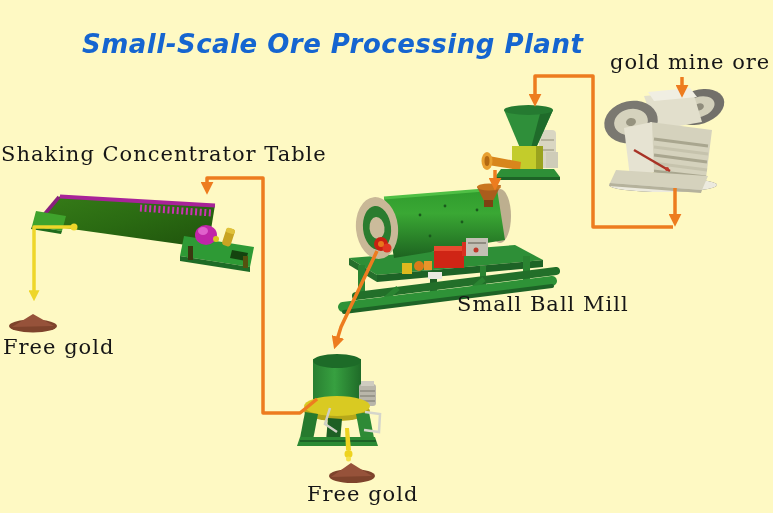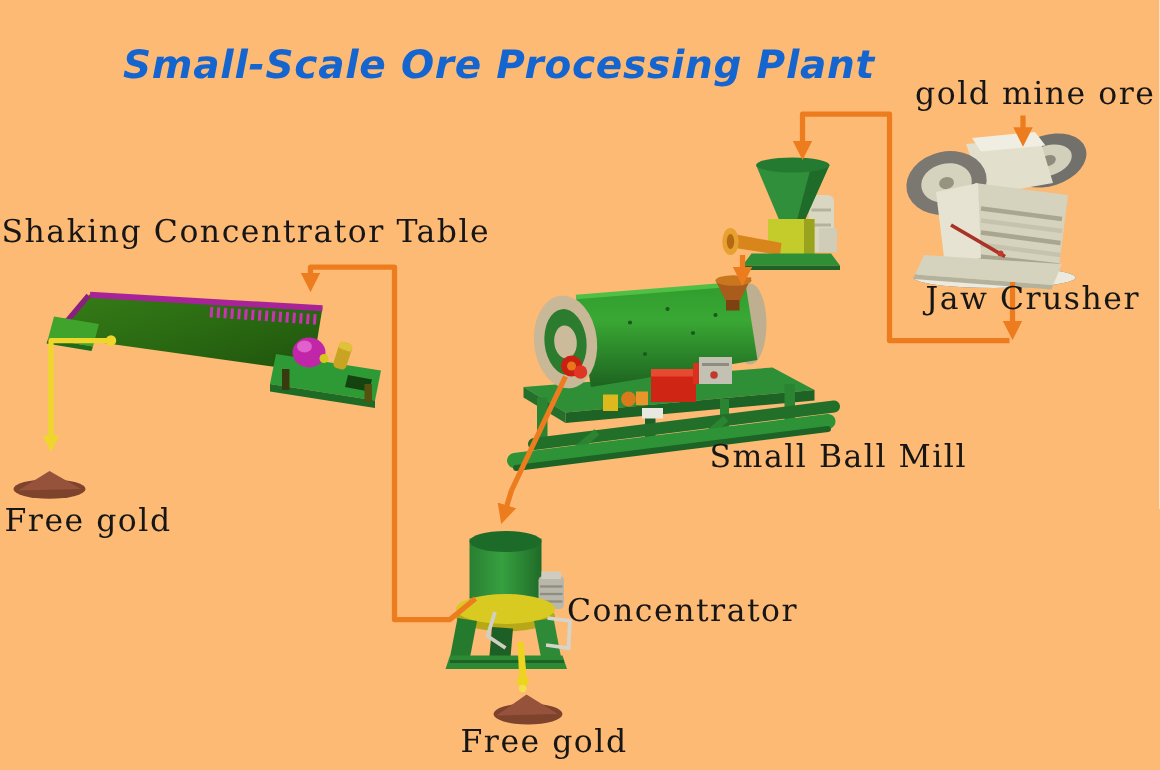--- a/index.html
+++ b/index.html
@@ -1,33 +1,33 @@
 <!DOCTYPE html>
 <html><head>
 <meta charset="utf-8">
 <style>
   html,body{margin:0;padding:0;background:#fff;}
   #canvas{
-    position:relative;width:773px;height:513px;background:#fdba74;
+    position:relative;width:773px;height:513px;background:#fef9c3;
     overflow:hidden;font-family:"DejaVu Serif",serif;
   }
   #diagram-svg{position:absolute;left:0;top:0;}
   .label{
     position:absolute;font-family:"DejaVu Serif",serif;font-size:21px;
     color:#161616;letter-spacing:1px;white-space:nowrap;line-height:1.1;text-align:center;
   }
   .title{
     position:absolute;left:82px;top:29px;
     font-family:"DejaVu Sans",sans-serif;font-style:italic;font-weight:700;
     font-size:26px;color:#1565d0;letter-spacing:.5px;white-space:nowrap;
   }
   .lbl-gold-mine-ore{left:610px;top:51px;}
   .lbl-jaw-crusher{left:617px;top:188px;}
   .lbl-shaking-table{left:1px;top:143px;}
-  .lbl-ball-mill{left:473px;top:293px;}
+  .lbl-ball-mill{left:457px;top:293px;}
   .lbl-concentrator{left:378px;top:396px;}
   .lbl-free-gold-left{left:3px;top:336px;}
   .lbl-free-gold-bottom{left:307px;top:483px;}
 </style>
 </head>
 <body>
 
 <div id="canvas">
 
   <svg id="diagram-svg" width="773" height="513" viewBox="0 0 773 513">
@@ -221,19 +221,17 @@
       <polyline points="317,399 300,413 263,413 263,178 207,178 207,185" marker-end="url(#arrO)"></polyline>
     </g>
     <g stroke="#eed62a" stroke-width="3.5" fill="none" stroke-linejoin="round">
       <polyline points="74,227 34,227 34,293" marker-end="url(#arrY)"></polyline>
     </g>
     <circle cx="74" cy="227" r="3.5" fill="#eed62a"></circle>
   </svg>
 
   <div class="title">Small-Scale Ore Processing Plant</div>
   <div class="label lbl-gold-mine-ore">gold mine ore</div>
-  <div class="label lbl-jaw-crusher">Jaw Crusher</div>
   <div class="label lbl-shaking-table">Shaking Concentrator Table</div>
   <div class="label lbl-ball-mill">Small Ball Mill</div>
-  <div class="label lbl-concentrator">Concentrator</div>
   <div class="label lbl-free-gold-left">Free gold</div>
   <div class="label lbl-free-gold-bottom">Free gold</div>
 </div>
 
 </body></html>

